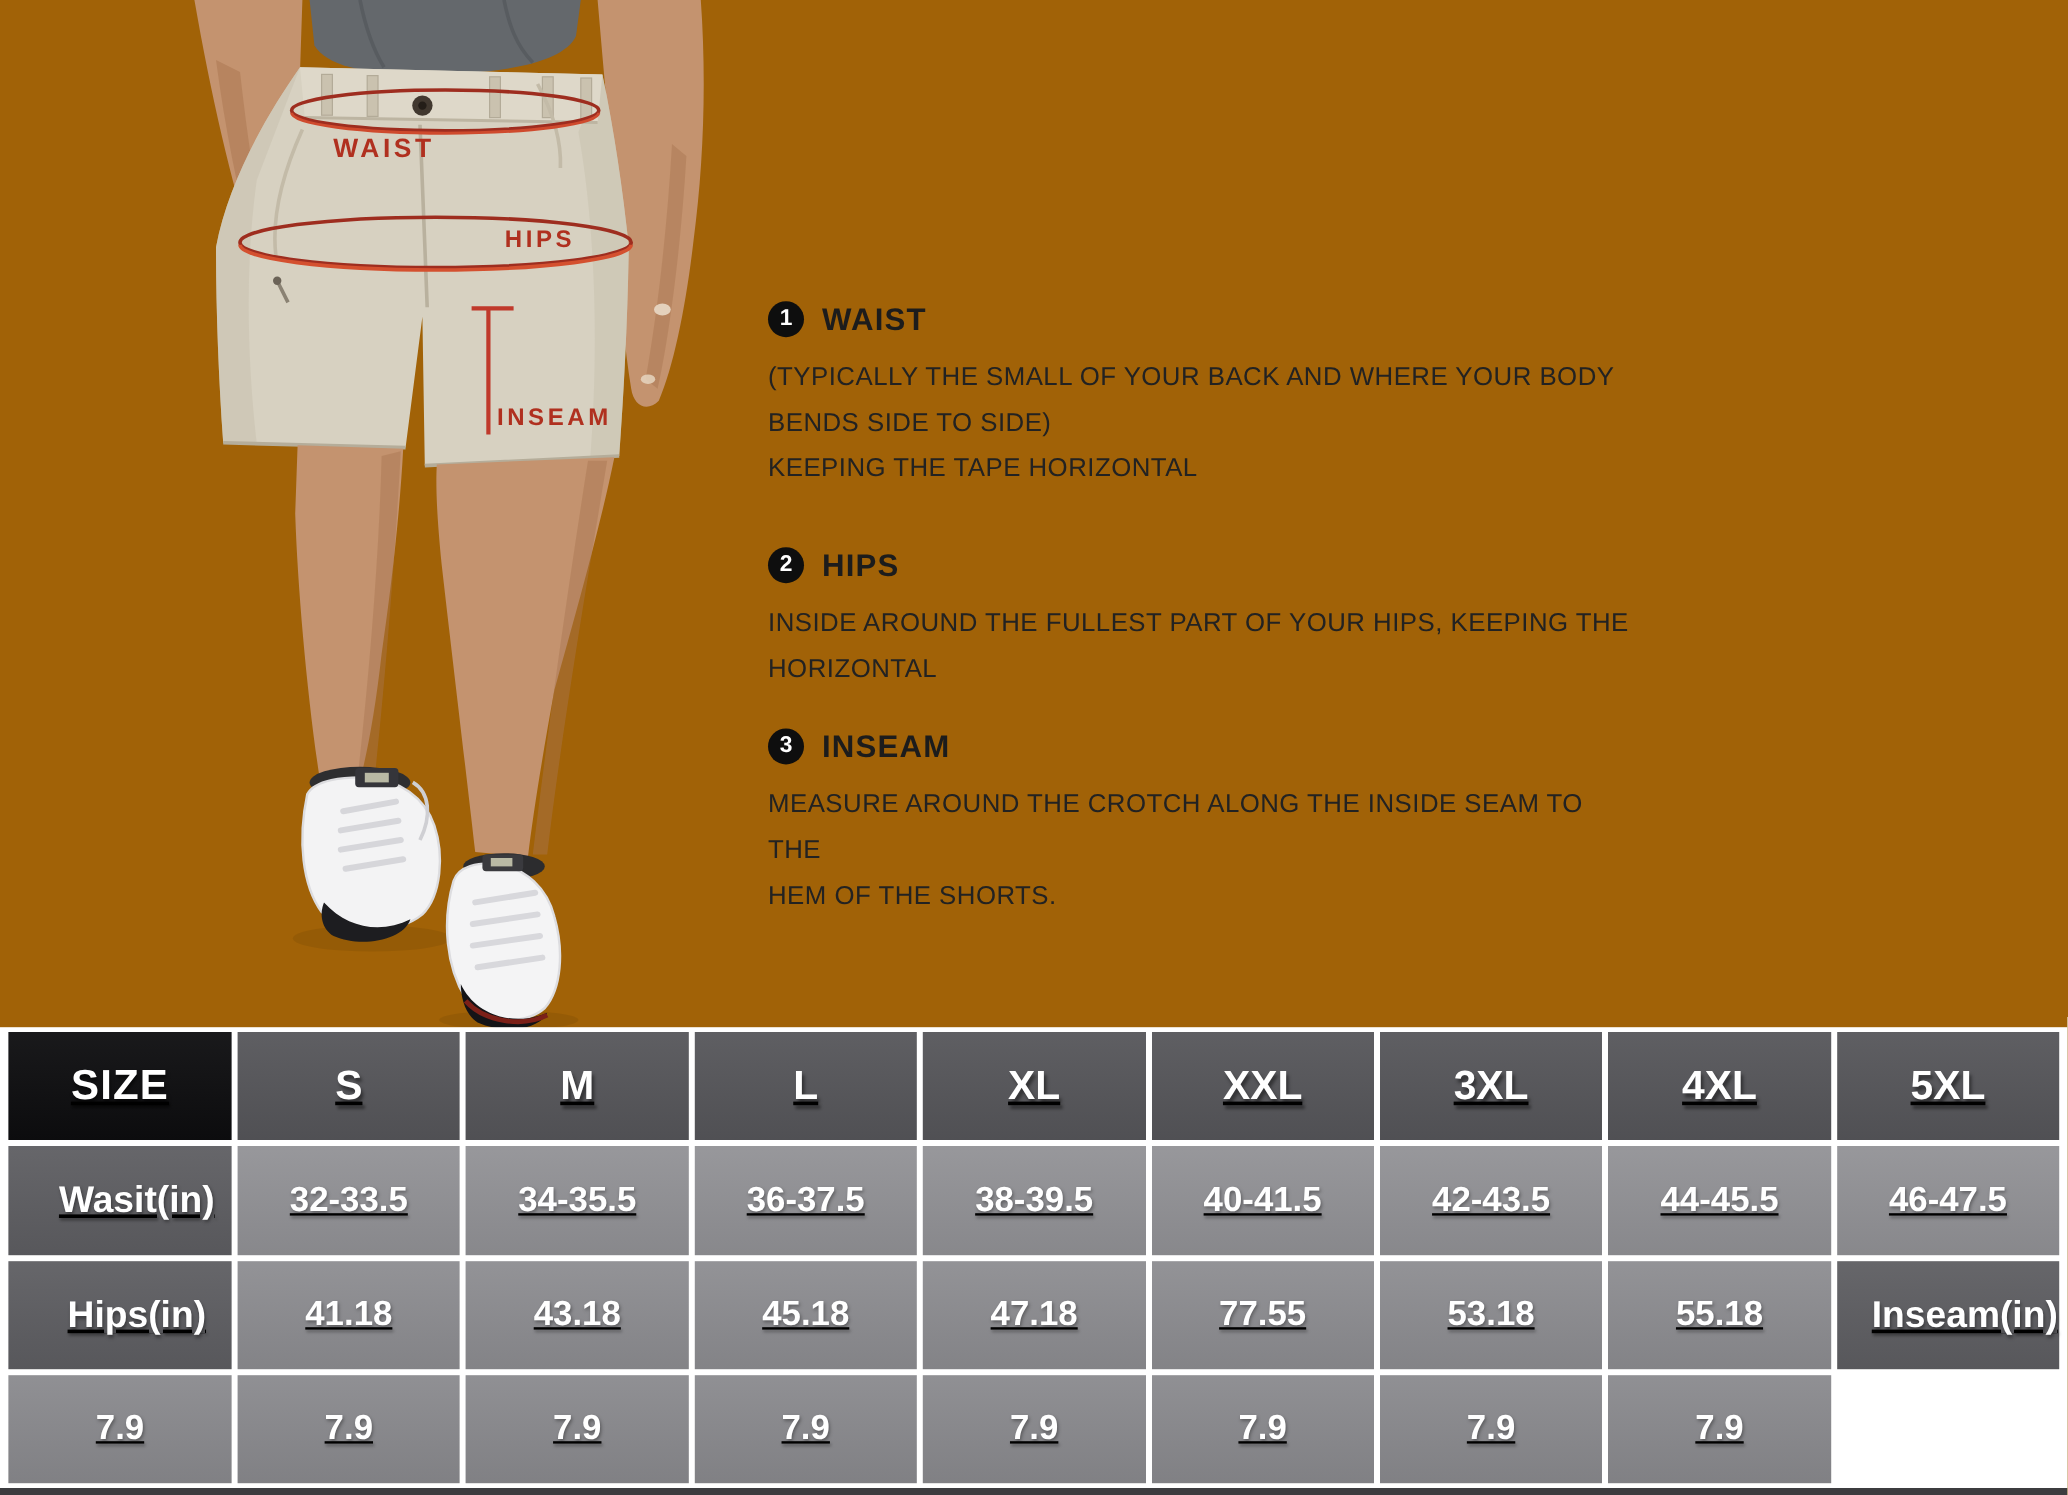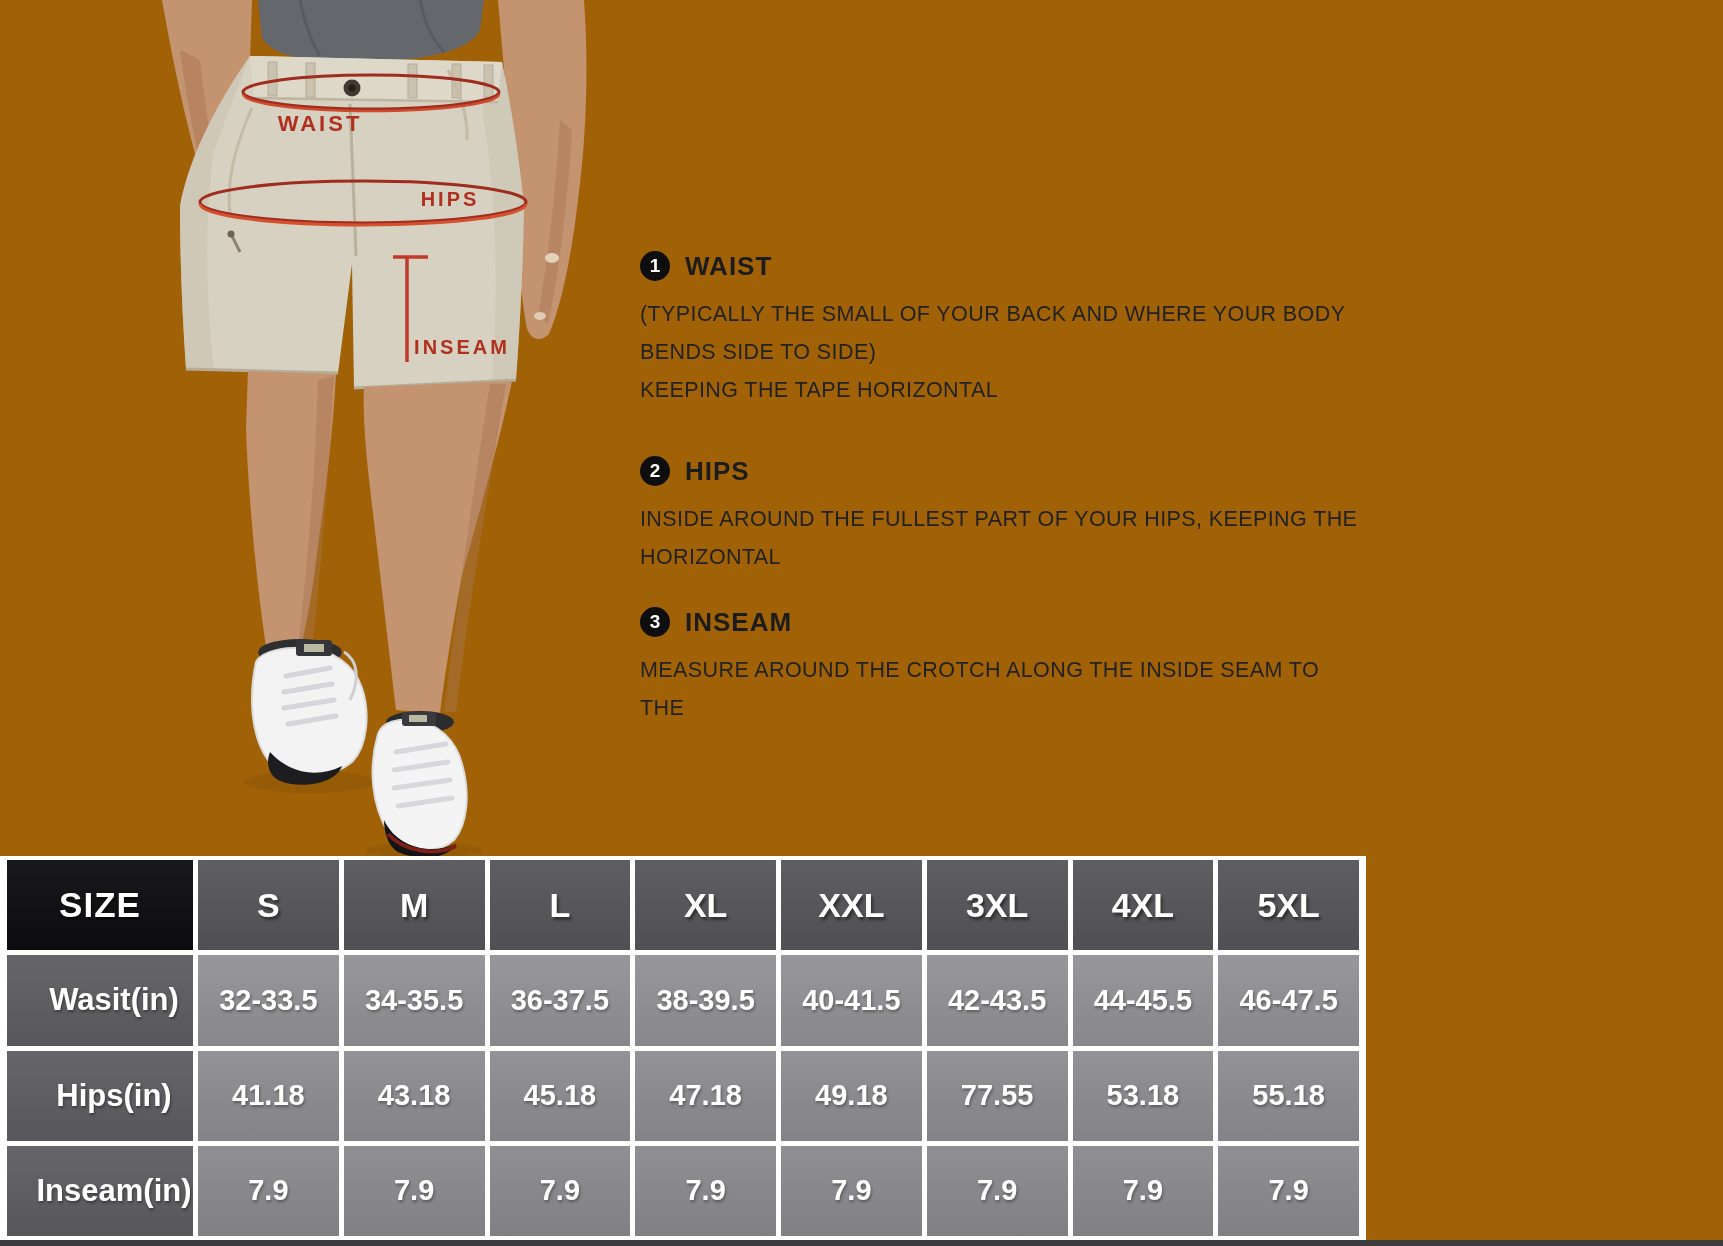--- a/index.html
+++ b/index.html
@@ -15,23 +15,23 @@
   .num-circle{
     width:30px;height:30px;border-radius:50%;background:#0e0e0e;color:#fff;
     display:flex;align-items:center;justify-content:center;
     font-size:19px;font-weight:bold;flex:0 0 30px;
   }
   .inst-title{font-size:26px;font-weight:bold;letter-spacing:1px;}
   .inst-body{margin-top:13px;font-size:21.5px;line-height:38px;letter-spacing:.4px;color:#222;}
   .gap1{margin-top:46px;} .gap2{margin-top:30px;}
   
   .size-table{
-    position:absolute;left:0;top:856px;width:1366px;height:384px;box-sizing:border-box;
+    position:absolute;left:0;top:856px;width:1723px;height:384px;box-sizing:border-box;
     display:grid;grid-template-columns:186px repeat(8,1fr);grid-template-rows:repeat(4,1fr);
-    gap:5px;padding:4px 7px;background:#ffffff;
+    gap:5px;padding:4px 7px;background:#ffffff;text-decoration:underline;
   }
   .cell{
     display:flex;align-items:center;justify-content:center;color:#ffffff;
     background-image:linear-gradient(180deg,rgba(255,255,255,.05),rgba(0,0,0,.07));
   }
   .corner{background-color:#0d0d0f;font-size:35px;font-weight:bold;letter-spacing:1px;
     text-shadow:1px 2px 3px rgba(0,0,0,.6);}
   .th{background-color:#56565a;font-size:34px;font-weight:bold;
     text-shadow:2px 3px 3px rgba(0,0,0,.45);}
   .rl{background-color:#5e5e62;font-size:31px;font-weight:bold;
@@ -142,20 +142,21 @@
       <div>INSIDE AROUND THE FULLEST PART OF YOUR HIPS, KEEPING THE</div>
       <div>HORIZONTAL</div>
     </div>
 
     <div class="inst-head gap2">
       <div class="num-circle">3</div>
       <div class="inst-title">INSEAM</div>
     </div>
     <div class="inst-body">
       <div>MEASURE AROUND THE CROTCH ALONG THE INSIDE SEAM TO THE</div>
+      <div>HEM OF THE SHORTS.</div>
     </div>
 
   </div>
 
   <div class="size-table">
 
     <div class="cell corner">SIZE</div>
     <div class="cell th">S</div>
     <div class="cell th">M</div>
     <div class="cell th">L</div>
@@ -173,21 +174,20 @@
     <div class="cell td r1">40-41.5</div>
     <div class="cell td r1">42-43.5</div>
     <div class="cell td r1">44-45.5</div>
     <div class="cell td r1">46-47.5</div>
 
     <div class="cell rl">Hips(in)</div>
     <div class="cell td r2">41.18</div>
     <div class="cell td r2">43.18</div>
     <div class="cell td r2">45.18</div>
     <div class="cell td r2">47.18</div>
-    <div class="cell td r2">49.18</div>
     <div class="cell td r2">77.55</div>
     <div class="cell td r2">53.18</div>
     <div class="cell td r2">55.18</div>
 
     <div class="cell rl">Inseam(in)</div>
     <div class="cell td r3">7.9</div>
     <div class="cell td r3">7.9</div>
     <div class="cell td r3">7.9</div>
     <div class="cell td r3">7.9</div>
     <div class="cell td r3">7.9</div>

